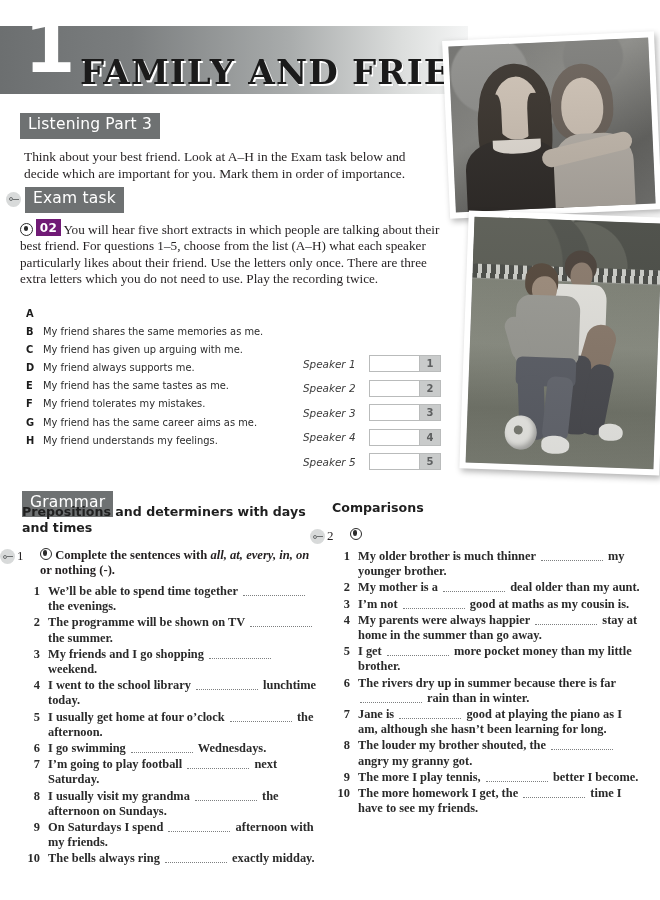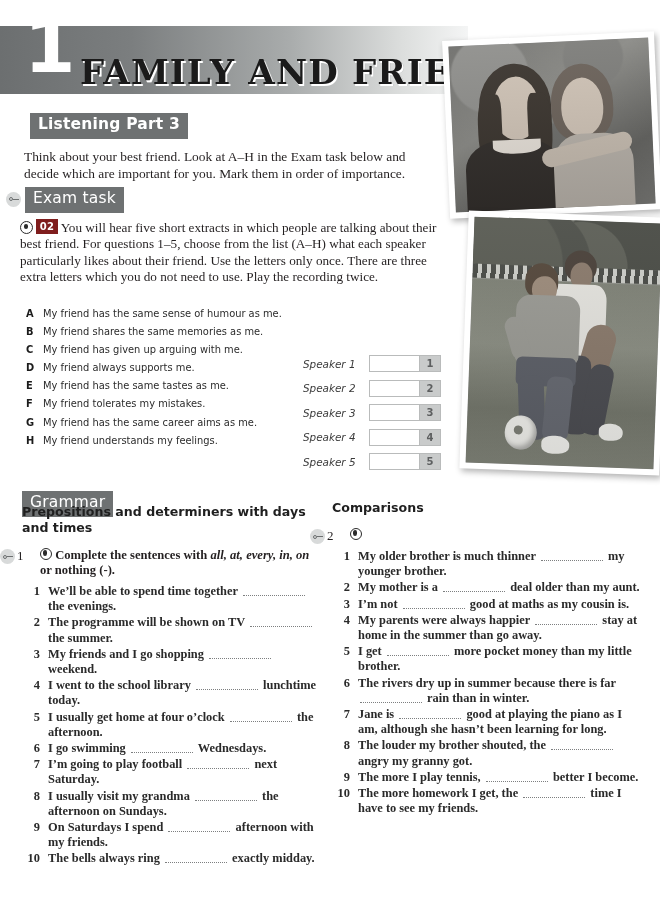--- a/index.html
+++ b/index.html
@@ -137,41 +137,41 @@
     position: absolute;
     left: 2.7px;
     top: 2.7px;
     width: 4.4px;
     height: 4.4px;
     background: #2b2b2b;
     border-radius: 50%;
   }
   .track-badge {
     display: inline-block;
-    background: #7f1d1d;
+    background: #701a75;
     color: #ffffff;
     font-family: "DejaVu Sans", sans-serif;
-    font-size: 10px;
+    font-size: 12px;
     font-weight: bold;
     line-height: 1;
     padding: 2.5px 3.5px;
     vertical-align: 2px;
     letter-spacing: 0.3px;
   }
 
   
   #intro-text {
     position: absolute;
     left: 24px;
     top: 148px;
     width: 412px;
     font-size: 13.4px;
     line-height: 17px;
   }
-  #listening-tag-wrap { position: absolute; left: 30px; top: 113px; font-weight: bold; }
+  #listening-tag-wrap { position: absolute; left: 20px; top: 113px; }
   #examtask-tag-wrap { position: absolute; left: 6px; top: 187px; }
   #examtask-tag-wrap .key-icon { margin-right: 4px; }
   #grammar-tag-wrap { position: absolute; left: 22px; top: 491px; }
 
   #exam-instructions {
     position: absolute;
     left: 20px;
     top: 219px;
     width: 420px;
     font-size: 13.2px;
@@ -424,21 +424,20 @@
 
   <div id="exam-instructions">
     <span class="rec-icon"></span>
     <span class="track-badge">02</span>
     <span>You will hear five short extracts in which people are talking about their best friend. For questions 1–5, choose from the list (A–H) what each speaker particularly likes about their friend. Use the letters only once. There are three extra letters which you do not need to use. Play the recording twice.</span>
   </div>
 
   <div id="options-list">
       <div class="option-row">
         <span class="option-letter">A</span>
-        <span class="option-text">My friend has the same sense of humour as me.</span>
       </div>
       <div class="option-row">
         <span class="option-letter">B</span>
         <span class="option-text">My friend shares the same memories as me.</span>
       </div>
       <div class="option-row">
         <span class="option-letter">C</span>
         <span class="option-text">My friend has given up arguing with me.</span>
       </div>
       <div class="option-row">

